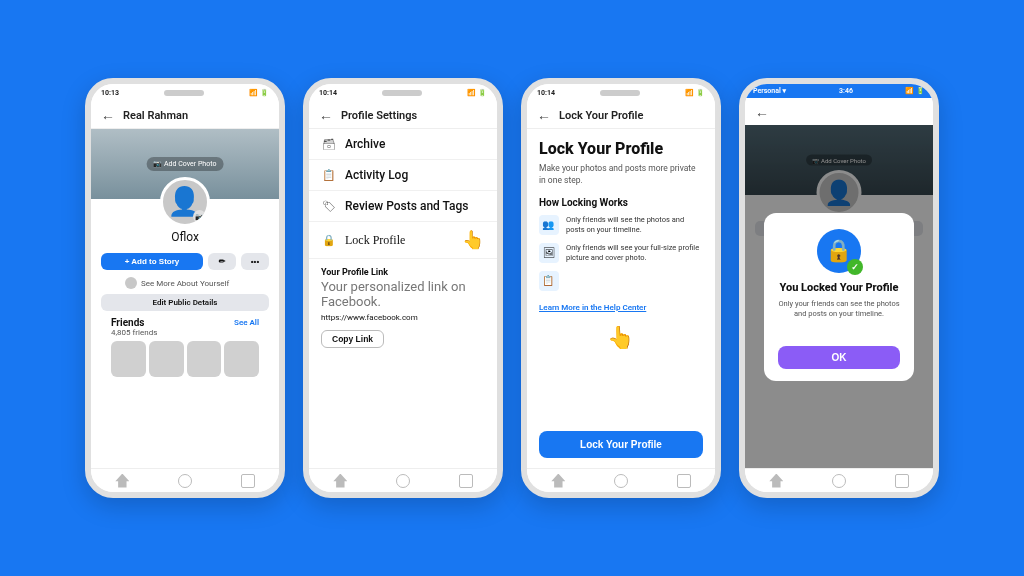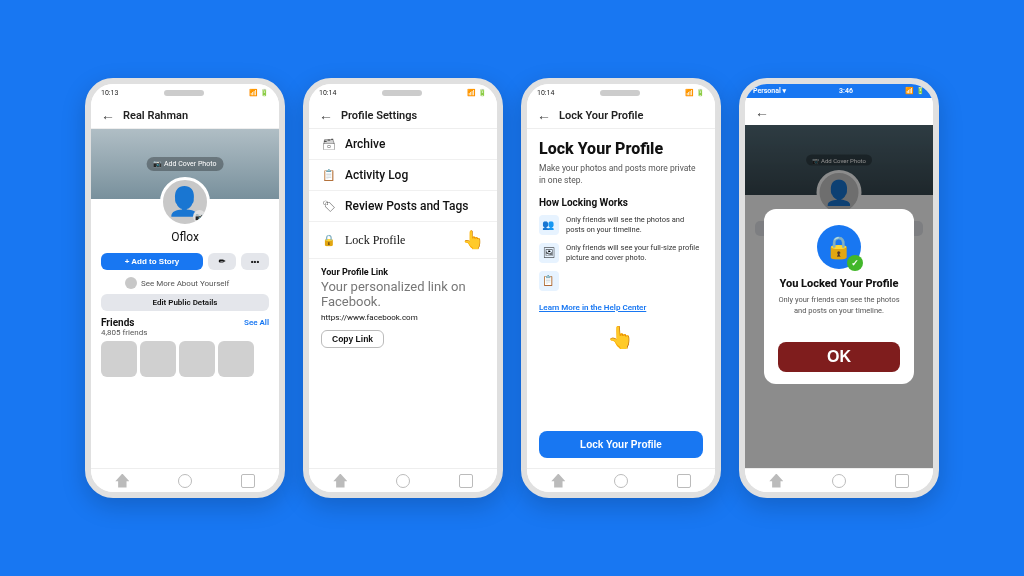--- a/index.html
+++ b/index.html
@@ -32,21 +32,21 @@
       position: relative;
     }
     .phone-status-bar {
       background: #fff;
       height: 18px;
       display: flex;
       align-items: center;
       justify-content: space-between;
       padding: 0 10px;
       font-size: 7px;
-      font-weight: 400;
+      font-weight: 700;
       color: #222;
       flex-shrink: 0;
     }
     .phone-notch {
       width: 40px;
       height: 6px;
       background: #ccc;
       border-radius: 3px;
       margin: 0 auto;
     }
@@ -201,21 +201,21 @@
       padding: 4px 0;
       font-size: 8px;
       font-weight: 600;
       color: #111;
       margin: 3px 10px;
       text-align: center;
       cursor: pointer;
       flex-shrink: 0;
     }
     .friends-section {
-      margin: 3px 10px;
+      margin: 3px 20px;
       flex-shrink: 0;
     }
     .friends-header {
       display: flex;
       justify-content: space-between;
       align-items: center;
     }
     .friends-title {
       font-size: 10px;
       font-weight: 700;
@@ -445,27 +445,27 @@
       color: #111;
       margin-bottom: 5px;
     }
     .locked-sub {
       font-size: 7.5px;
       color: #555;
       line-height: 1.4;
       margin-bottom: 10px;
     }
     .ok-btn {
-      background: #7f1d1d;
+      background: #8b5cf6;
       color: #fff;
       border: none;
       border-radius: 8px;
       padding: 6px 0;
       width: 100%;
-      font-size: 16px;
+      font-size: 10px;
       font-weight: 700;
       cursor: pointer;
       margin-top: 16px;
     }
     .phone4-content {
       flex: 1;
       position: relative;
       overflow: hidden;
     }
     .p4-cover {

